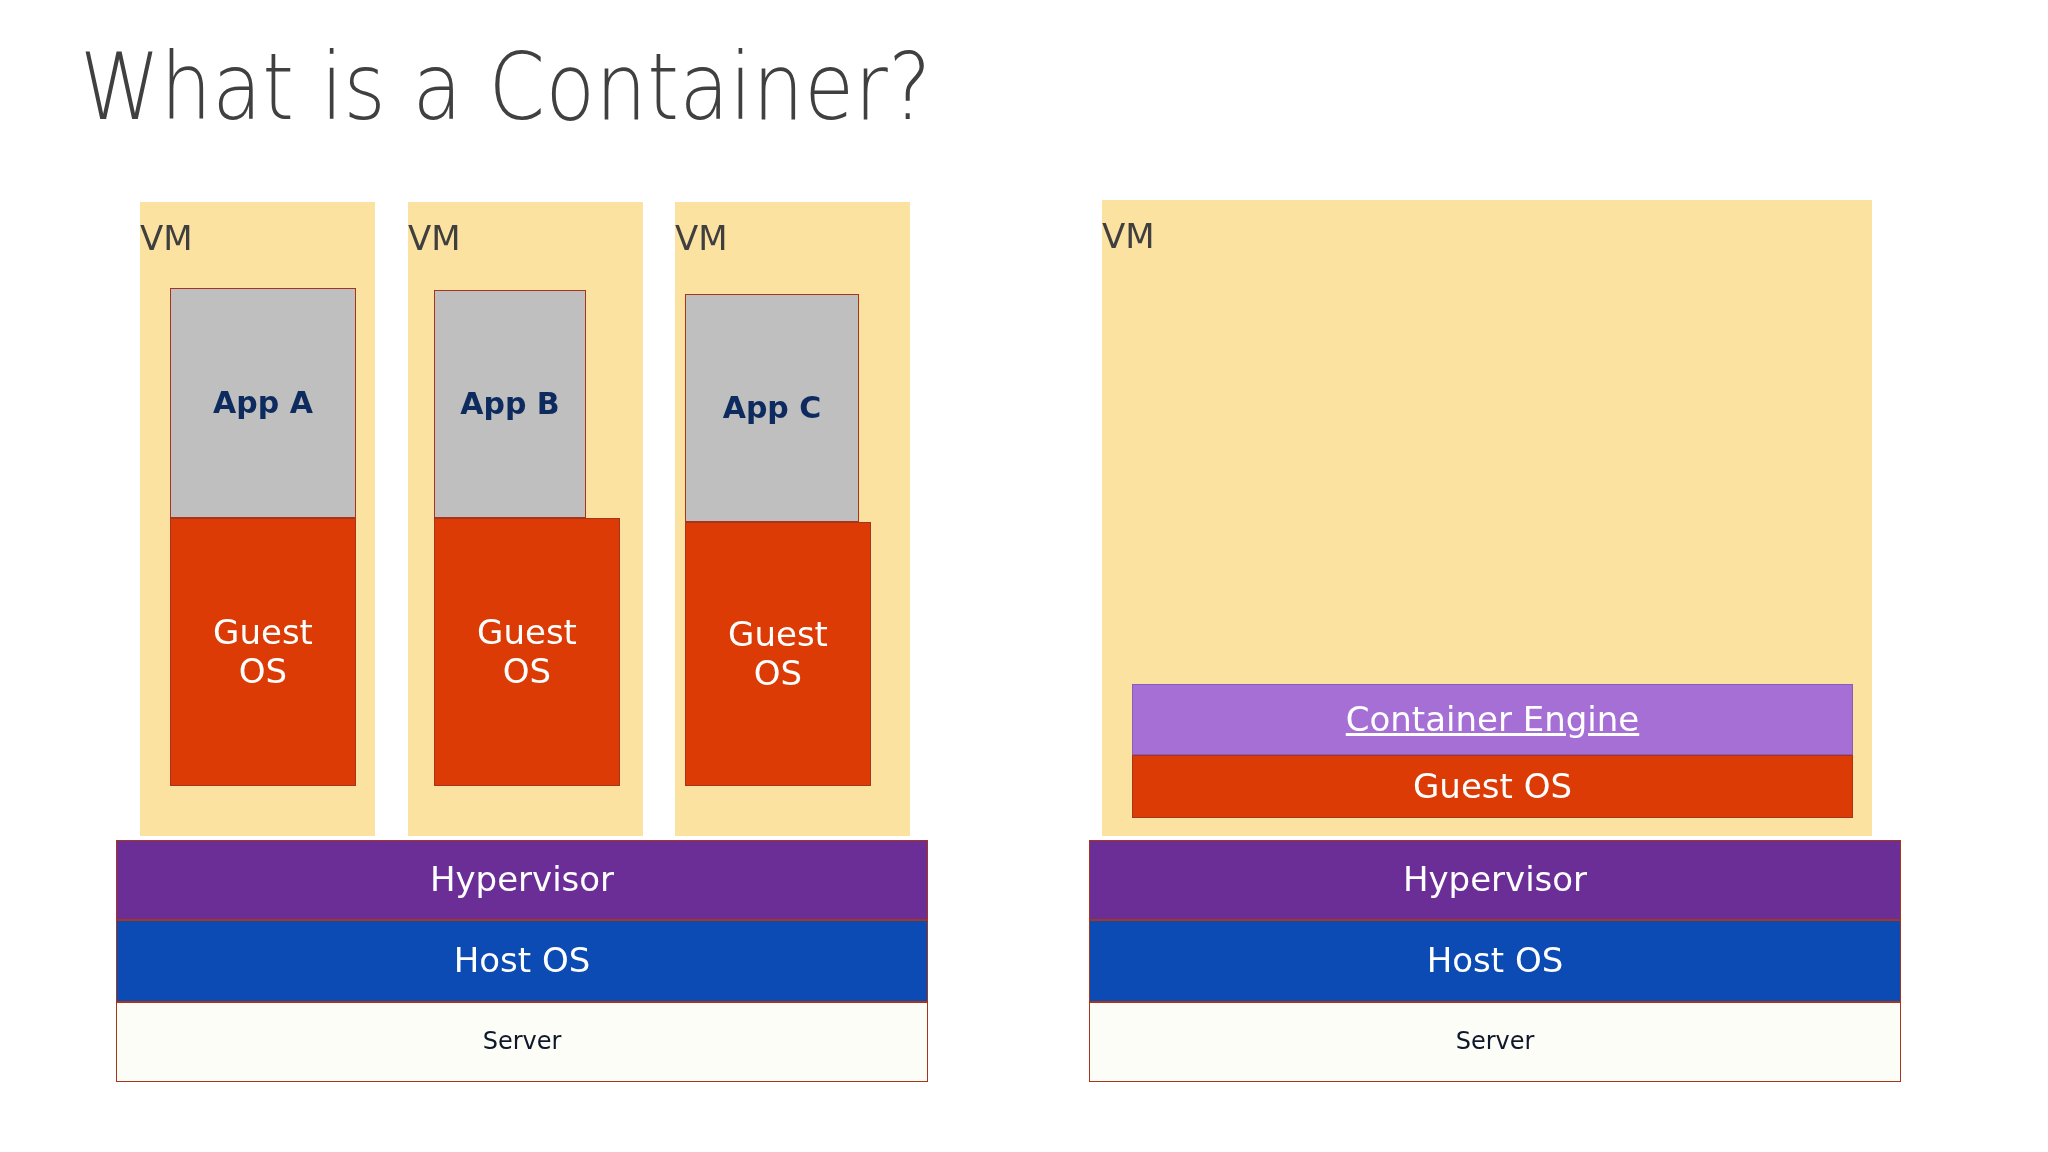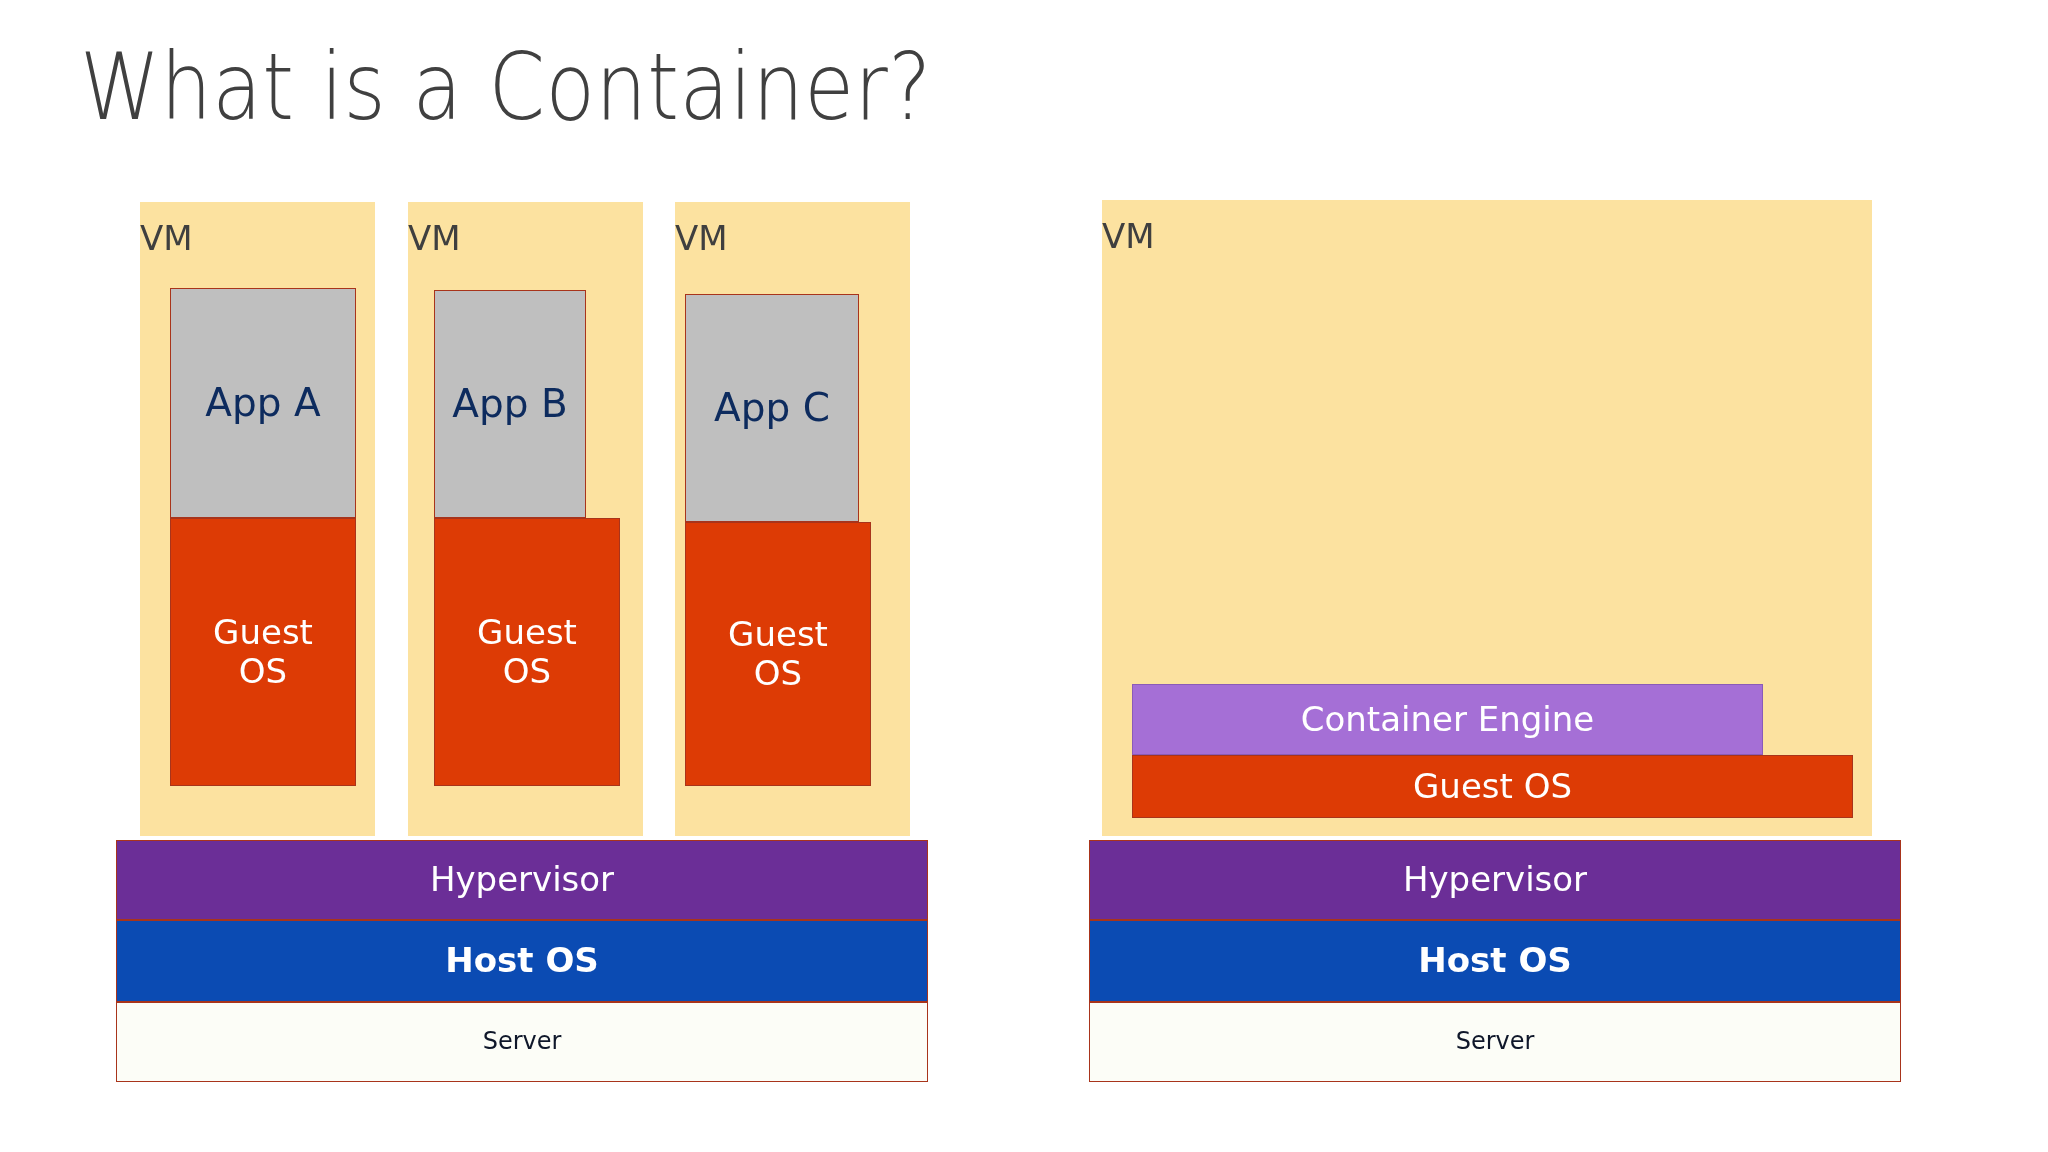--- a/index.html
+++ b/index.html
@@ -69,22 +69,22 @@
     color: #3F3F3F;
     font-size: 34px;
     font-weight: 400;
   }
 
   
   .app-box {
     background: #BFBFBF;
     border: 1.6px solid #A8341B;
     color: #0D2B5E;
-    font-size: 39px;
-    font-weight: 400;
+    font-size: 30px;
+    font-weight: 700;
   }
 
   
   .guestos-box {
     background: #DD3B05;
     border: 1.6px solid #A8341B;
     color: #FFFFFF;
     font-size: 34px;
     font-weight: 400;
   }
@@ -106,21 +106,21 @@
     font-size: 34px;
     font-weight: 400;
   }
 
   
   .hostos-box {
     background: #0B4BB3;
     border: 1.6px solid #A8341B;
     color: #FFFFFF;
     font-size: 34px;
-    font-weight: 700;
+    font-weight: 400;
   }
 
   
   .server-box {
     background: #FCFDF7;
     border: 1.6px solid #A8341B;
     color: #0f172a;
     font-size: 24px;
     font-weight: 400;
   }
@@ -178,21 +178,21 @@
     </div>
 
   </div>
 
   <div>
 
     <div class="box vm-box" style="left:1102px; top:200px; width:770px; height:636px;">
       <span class="vm-label">VM</span>
     </div>
 
-    <div class="box engine-box" style="left:1132px; top:684px; width:631px; height:71px;">
+    <div class="box engine-box" style="left:1132px; top:684px; width:721px; height:71px;text-decoration:underline;">
       <span class="lbl">Container Engine</span>
     </div>
     <div class="box guestos-box" style="left:1132px; top:755px; width:721px; height:63px;">
       <span class="lbl">Guest OS</span>
     </div>
 
     <div class="box hypervisor-box" style="left:1089px; top:840px; width:812px; height:80px;">
       <span class="lbl">Hypervisor</span>
     </div>
     <div class="box hostos-box" style="left:1089px; top:920px; width:812px; height:82px;">

